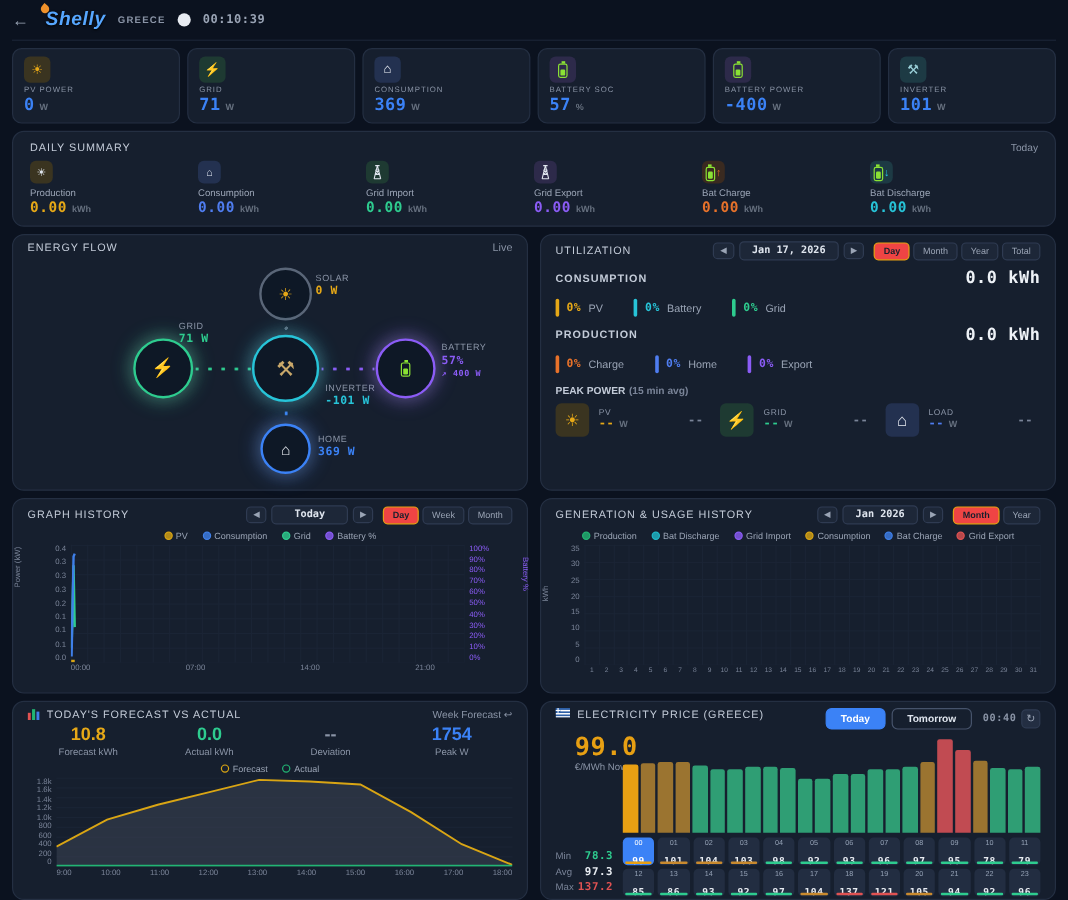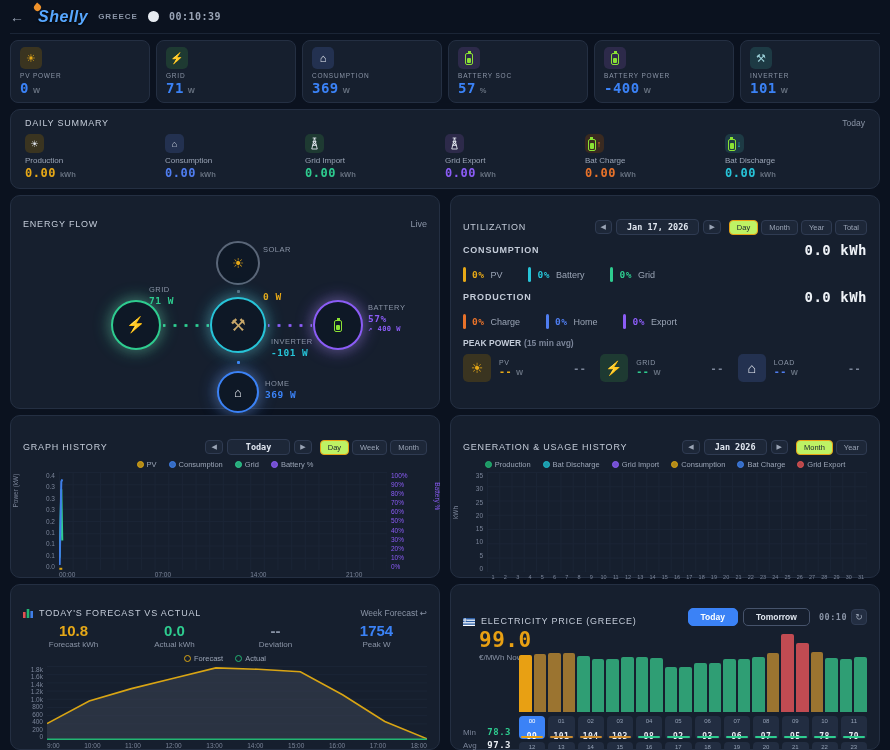--- a/index.html
+++ b/index.html
@@ -33,36 +33,36 @@
   .card-head{display:flex;align-items:center;justify-content:space-between}
   .card-title{font-size:9px;font-weight:400;letter-spacing:.8px;color:#c3cbd8}
   .muted{font-size:8.5px;color:#8a94a6}
   .daily-items{display:grid;grid-template-columns:repeat(6,1fr);margin-top:6px}
   .daily-item{display:flex;flex-direction:column;gap:1px}
   .daily-item .icon-sq{width:19px;height:19px;font-size:9px}
   .d-label{font-size:8px;color:#9aa4b5;margin-top:2px}
   .d-val{font-size:12px}
   
   .row{display:flex;gap:10px;flex:0 0 auto}
-  .row>.card{flex:1;padding:23px 12px;position:relative}
+  .row>.card{flex:1;padding:5px 12px;position:relative}
   .r-flow{height:214px}.r-charts{height:163px}.r-bottom{height:166px}
   
   .flow-canvas{position:relative;height:182px}
   .node{position:absolute;border-radius:50%;background:#0e1826;display:flex;align-items:center;justify-content:center;border:2.5px solid}
   .n-label{position:absolute;font-size:7.5px;letter-spacing:.5px;color:#8a94a6;line-height:1.3}
   .n-val{font-size:9.5px}
   .n-sub{font-size:7px}
   .dots-h{position:absolute;height:7px;background-image:radial-gradient(circle 2.5px,var(--dc) 55%,transparent 62%);background-size:11px 7px;background-repeat:repeat-x;background-position:center}
   .dots-v{position:absolute;width:7px;background-image:radial-gradient(circle 2.5px,var(--dc) 55%,transparent 62%);background-size:7px 11px;background-repeat:repeat-y;background-position:center}
   
   .navgrp{display:flex;align-items:center;gap:4px}
   .nav-btn{background:#1d2738;border:1px solid #2f3b52;color:#9aa4b5;border-radius:4px;font-size:7px;padding:2px 5px;cursor:pointer}
   .date-pill{background:#1d2738;border:1px solid #2f3b52;border-radius:4px;font-size:8.5px;padding:2px 10px;color:#dfe5ee;font-family:"DejaVu Sans Mono",monospace;font-weight:700}
   .range-btn{background:#1d2738;border:1px solid #2f3b52;color:#9aa4b5;border-radius:4px;font-size:7.5px;padding:2px 7px;cursor:pointer}
-  .range-btn.active{background:#bef264;border-color:#e8a013;color:#17202e;font-weight:400}
+  .range-btn.active{background:#ef4444;border-color:#e8a013;color:#17202e;font-weight:700}
   
   .util-sec{display:flex;align-items:center;justify-content:space-between;margin-top:7px}
   .sec-title{font-size:9px;font-weight:700;letter-spacing:.8px;color:#c3cbd8}
   .big-val{font-size:14px;color:#eef2f7}
   .leg-row{display:flex;gap:26px;margin:9px 0 3px}
   .leg-item{display:flex;align-items:center;gap:6px}
   .leg-bar{width:3px;height:15px;border-radius:2px}
   .leg-pct{font-size:9.5px}
   .leg-name{font-size:9px;color:#9aa4b5}
   .peak-head{margin-top:9px;font-size:8.5px;color:#c3cbd8;font-weight:700;letter-spacing:.6px}
@@ -85,21 +85,21 @@
   .gridbg{background-image:linear-gradient(to right,#1a2435 1px,transparent 1px),linear-gradient(to bottom,#1a2435 1px,transparent 1px)}
   .xlabels{position:relative;height:11px;font-size:6.5px;color:#7a8498}
   .xlabels span{position:absolute;top:1px}
   .bars-host{position:absolute;inset:0;display:flex;align-items:flex-end}
   .day-slot{flex:1;display:flex;align-items:flex-end;justify-content:center;gap:1px;height:100%}
   .gu-bar{width:4px;display:flex;flex-direction:column-reverse}
   .gu-seg{width:100%}
   .gu-days{display:flex;font-size:5.5px;color:#7a8498;margin-top:2px}
   .gu-days span{flex:1;text-align:center}
   
-  .fc-head{display:flex;align-items:flex-end;gap:6px}
+  .fc-head{display:flex;align-items:flex-start;gap:6px}
   .fc-link{margin-left:auto;font-size:8.5px;color:#8a94a6;cursor:pointer}
   .fc-stats{display:grid;grid-template-columns:repeat(4,1fr);margin-top:4px}
   .fc-stat{text-align:center}
   .fc-v{font-size:15px;font-weight:700}
   .fc-l{font-size:8px;color:#8a94a6;margin-top:1px}
   
   .pr-btn{border-radius:5px;font-size:8.5px;padding:3px 12px;cursor:pointer;font-weight:700}
   .pr-btn.active{background:#3b82f6;border:1px solid #3b82f6;color:#fff}
   .pr-btn.ghost{background:transparent;border:1px solid #46536b;color:#dfe5ee}
   .pr-chartwrap{position:relative;height:84px;margin-top:2px}
@@ -329,21 +329,21 @@
       <div class="flow-canvas" id="flowCanvas">
           <div class="dots-v" style="--dc: #5a6678; top: 58px; height: 9px; left: 212px;"></div>
           <div class="dots-h" style="--dc: #2ecc8f; left: 140px; width: 46px; top: 93px;"></div>
           <div class="dots-h" style="--dc: #8b5cf6; left: 245px; width: 44px; top: 93px;"></div>
           <div class="dots-v" style="--dc: #3b82f6; top: 126px; height: 15px; left: 212px;"></div>
           <div class="node" style="left: 193px; top: 12px; width: 44px; height: 44px; border-color: rgb(90, 102, 120);">
             <span style="color: rgb(230, 168, 23); font-size: 13.64px;">☀</span>
           </div>
           <div class="n-label" style="left: 240px; top: 16px;">
             <div>SOLAR</div>
-            <div class="seg n-val" style="color: rgb(230, 168, 23); margin-top: 36px;">0 W</div>
+            <div class="seg n-val" style="color: rgb(230, 168, 23);">0 W</div>
           </div>
           <div class="node" style="left: 88px; top: 71px; width: 50px; height: 50px; border-color: rgb(46, 204, 143); box-shadow: rgba(255, 255, 255, 0.12) 0px 0px 12px 2px, rgba(46, 204, 143, 0.333) 0px 0px 16px 3px;">
             <span style="color: rgb(232, 197, 71); font-size: 15.5px;">⚡</span>
           </div>
           <div class="n-label" style="left: 126px; top: 56px;">
             <div>GRID</div>
             <div class="seg n-val" style="color: rgb(46, 204, 143);">71 W</div>
           </div>
           <div class="node" style="left: 187px; top: 68px; width: 56px; height: 56px; border-color: rgb(39, 196, 216); box-shadow: rgba(255, 255, 255, 0.12) 0px 0px 12px 2px, rgba(39, 196, 216, 0.333) 0px 0px 16px 3px;">
             <span style="color: rgb(201, 168, 106); font-size: 17.36px;">⚒</span>
@@ -969,21 +969,21 @@
             <rect width="4" height="4" fill="#2d5fa6"></rect>
             <rect x="1.6" width="0.9" height="4" fill="#fff"></rect>
             <rect y="1.6" width="4" height="0.9" fill="#fff"></rect>
           </svg>
         <span class="card-title">ELECTRICITY PRICE (GREECE)</span>
         <div class="navgrp" style="margin-left:auto">
           <span id="prButtons" style="display:flex;gap:5px">
               <button class="pr-btn active">Today</button>
               <button class="pr-btn ghost">Tomorrow</button>
             </span>
-          <span class="muted seg" style="margin-left:5px">00:10</span>
+          <span class="muted seg" style="margin-left:5px">00:40</span>
           <span class="gear-btn" style="width:16px;height:16px;border-radius:4px;font-size:9px">↻</span>
         </div>
       </div>
       <div class="pr-chartwrap">
         <div class="now-block">
           <div class="now-v seg">99.0</div>
           <div class="now-u">€/MWh Now</div>
         </div>
         <div class="pr-bars" id="prBars">
             <div class="pr-bar" style="height: 70.7143%; background: rgb(232, 160, 19);"></div>

